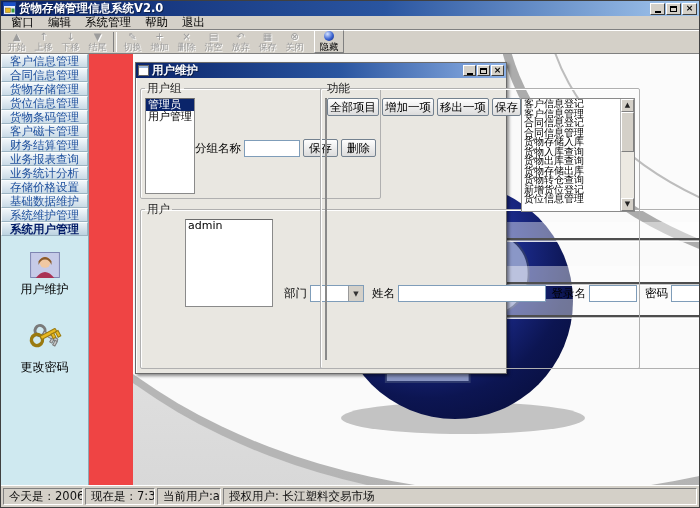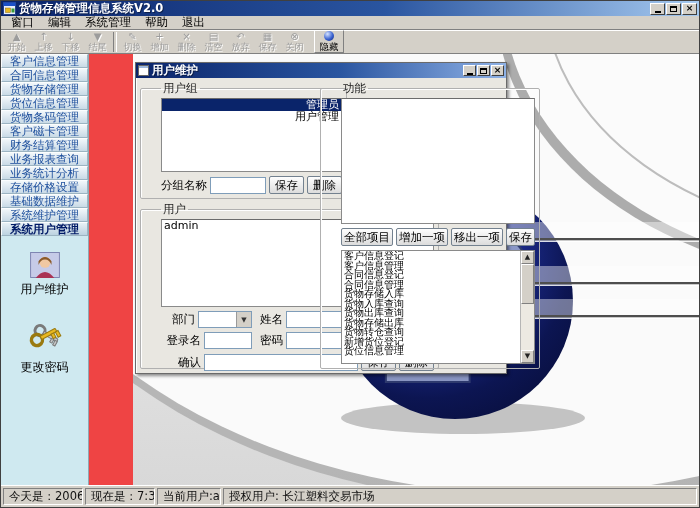--- a/index.html
+++ b/index.html
@@ -69,42 +69,42 @@
     display:flex; align-items:center; padding:0 2px; }
   .dlg-title .d-ico { width:11px; height:11px; background:#fff; border:1px solid #666; margin-right:3px;
     box-shadow:inset 0 2px 0 #9db8dd; }
   .dlg-title .txt { color:#fff; font-weight:bold; font-size:11.5px; flex:1;
     text-shadow:1px 1px 0 rgba(0,0,0,.4); }
   .dlg-title .wbtn { width:13px; height:11px; }
   .dlg-body { flex:1; display:flex; gap:4px; padding:3px 4px 4px 4px; min-height:0; }
   .col-l { width:176px; flex:0 0 176px; display:flex; flex-direction:column; gap:3px; }
   .col-r { flex:1; display:flex; flex-direction:column; }
 
-  fieldset { border:1px solid #b0b0b0; border-radius:2px; padding:2px 4px 4px 20px;
-    box-shadow:inset 1px 1px 0 #fff; display:flex; flex-direction:column; min-height:0; }
+  fieldset { border:1px solid #b0b0b0; border-radius:2px; padding:2px 4px 4px 4px;
+    box-shadow:inset 1px 1px 0 #fff; display:flex; flex-direction:row; min-height:0; }
   legend { font-size:11.5px; color:#222; padding:0 2px; }
   .fs-group { height:118px; flex:0 0 118px; }
   .fs-user { flex:1; }
   .fs-fn { flex:1; }
 
   .listbox { background:#fff; border:1px solid #8a8a8a; border-top-color:#6c6c6c;
     overflow:hidden; font-size:11px; }
   .lb-item { padding:0 2px; line-height:12px; white-space:nowrap; color:#000; }
   .lb-item.selected { background:#0a246a; color:#fff; }
 
-  .fs-group .listbox { flex:1;text-align:right; }
+  .fs-group .listbox { flex:1; }
   .frow { display:flex; align-items:center; gap:3px; margin-top:4px; }
   .flabel { font-size:11.5px; color:#000; white-space:nowrap; }
   .tinput { height:17px; border:1px solid #7f9db9; background:#fff; font-size:11px; padding:0 2px;
     min-width:0; }
   .btn { height:18px; font-size:11.5px; padding:0 5px; white-space:nowrap;
     background:linear-gradient(#fefefe,#dcdcdc); border:1px solid #73818f; border-radius:2px;
     color:#000; cursor:pointer; }
 
-  .fs-user .listbox { height:88px; flex:0 0 88px; }
+  .fs-user .listbox { height:88px; flex:0 0 88px;margin-left:40px; }
   .combo { display:flex; width:54px; height:17px; border:1px solid #7f9db9; background:#fff; }
   .combo .val { flex:1; }
   .combo .drop { width:15px; background:#d4d0c8; border-left:1px solid #9a9a9a; display:flex;
     align-items:center; justify-content:center; font-size:7px; color:#333; }
 
   .fn-list-top { flex:1; margin-bottom:4px; }
   .fn-btnrow { display:flex; gap:3px; margin-bottom:4px; }
   .fn-btnrow .btn { flex:1; padding:0 2px; }
   .fn-bottom { height:114px; flex:0 0 114px; display:flex; border:1px solid #8a8a8a; background:#fff; }
   .fn-items { flex:1; overflow:hidden; font-size:10px; }

